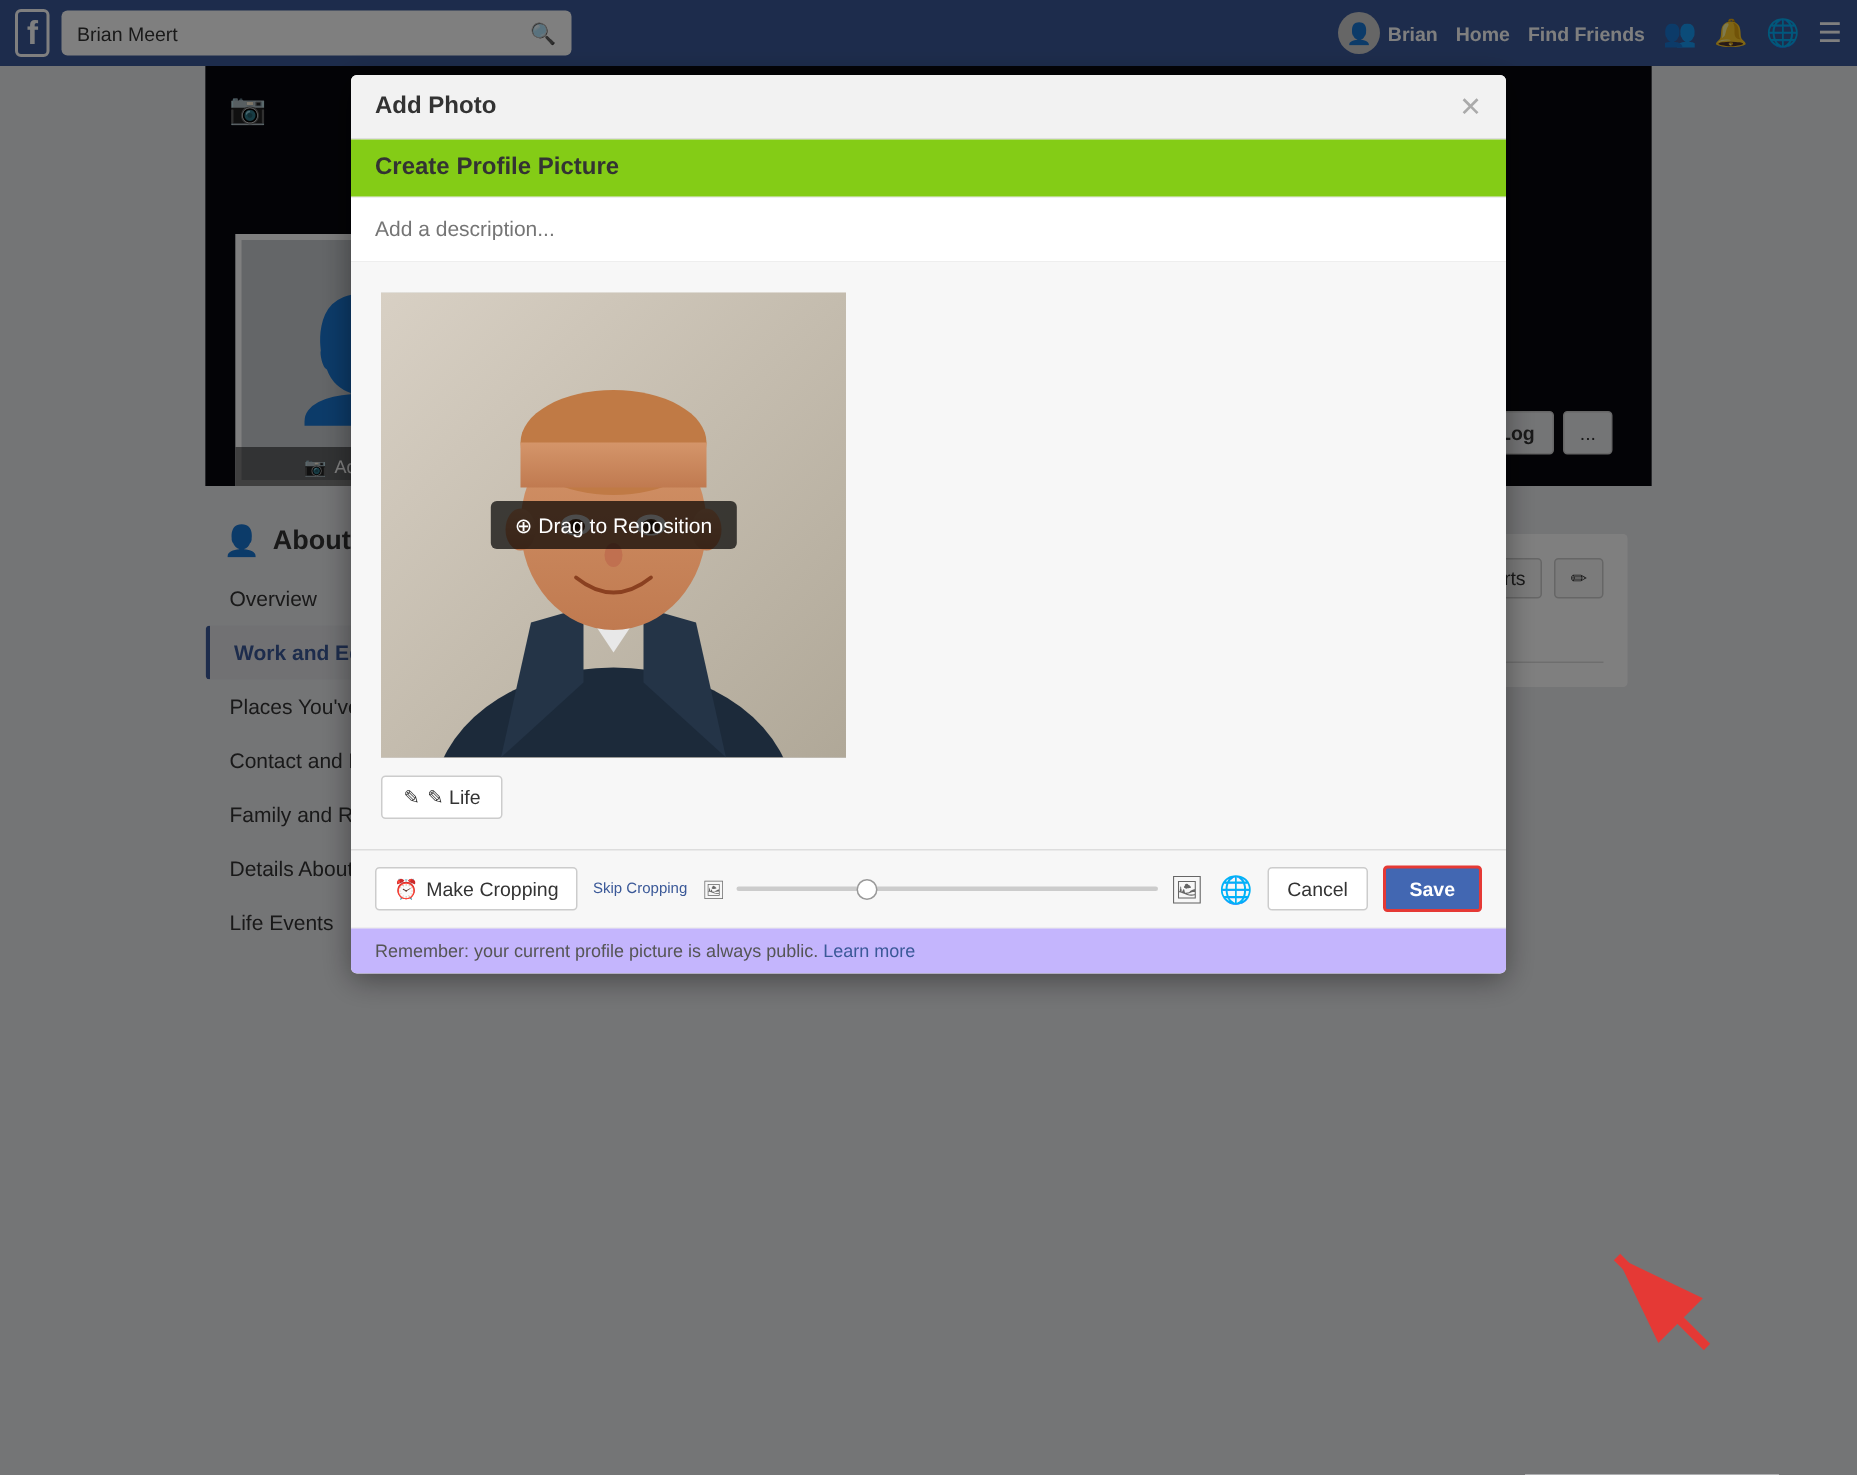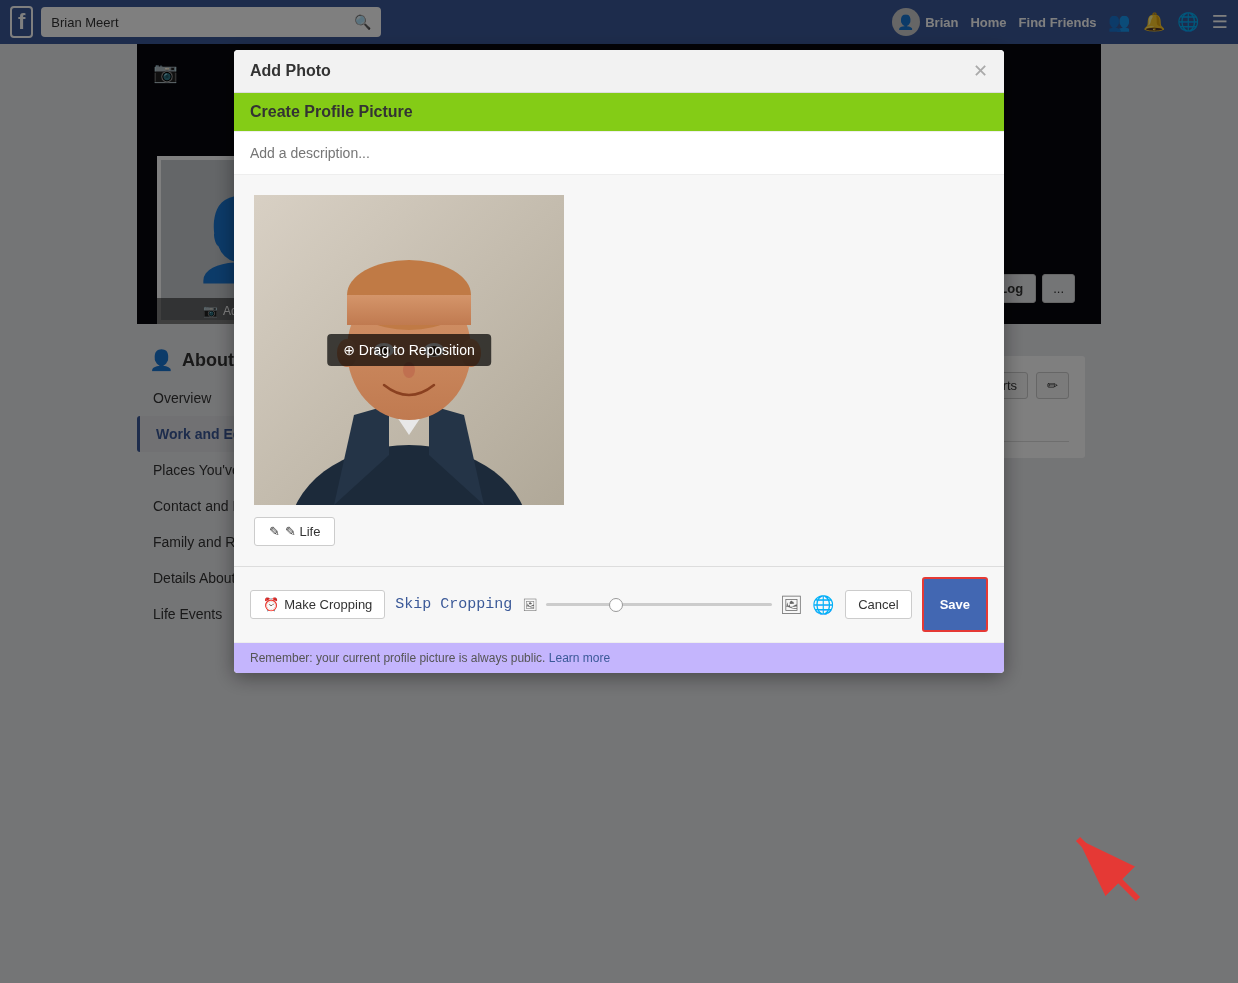--- a/index.html
+++ b/index.html
@@ -368,24 +368,23 @@
       padding: 6px 12px;
       font-size: 13px;
       color: #333;
       cursor: pointer;
       display: flex; align-items: center; gap: 5px;
     }
     .btn-skip-crop {
       background: none;
       border: none;
       color: #3b5998;
-      font-size: 15px;
+      font-size: 10px;
       cursor: pointer;
       text-decoration: none;
-      font-family: Liberation Mono, monospace;
     }
     .crop-slider-area {
       display: flex;
       align-items: center;
       gap: 8px;
       flex: 1;
     }
     .crop-slider {
       flex: 1;
       height: 3px;
@@ -418,21 +417,21 @@
       border-radius: 3px;
       padding: 6px 12px;
       font-size: 13px;
       color: #333;
       cursor: pointer;
     }
     .btn-save {
       background: #4267b2;
       border: 2px solid #e53935;
       border-radius: 3px;
-      padding: 18px 16px;
+      padding: 6px 16px;
       font-size: 13px;
       font-weight: bold;
       color: white;
       cursor: pointer;
     }
     .modal-notice {
       background: #c4b5fd;
       border-top: 1px solid #eee;
       padding: 8px 16px;
       font-size: 12px;

